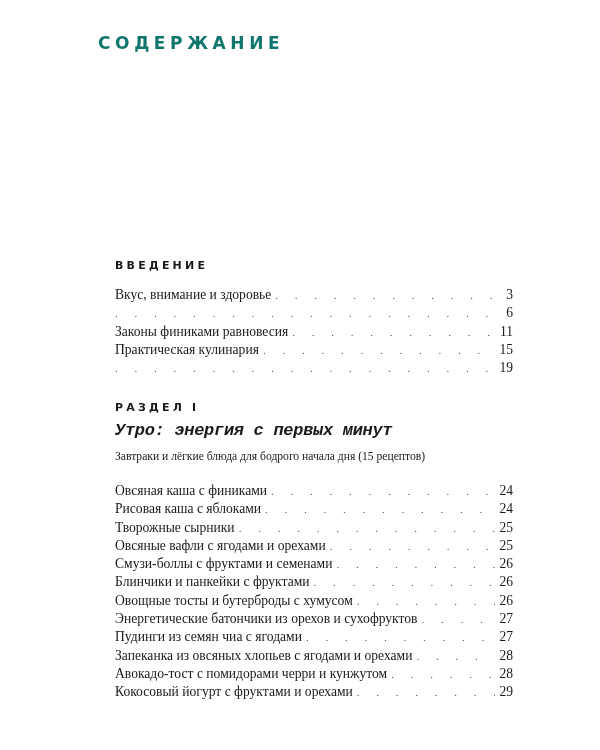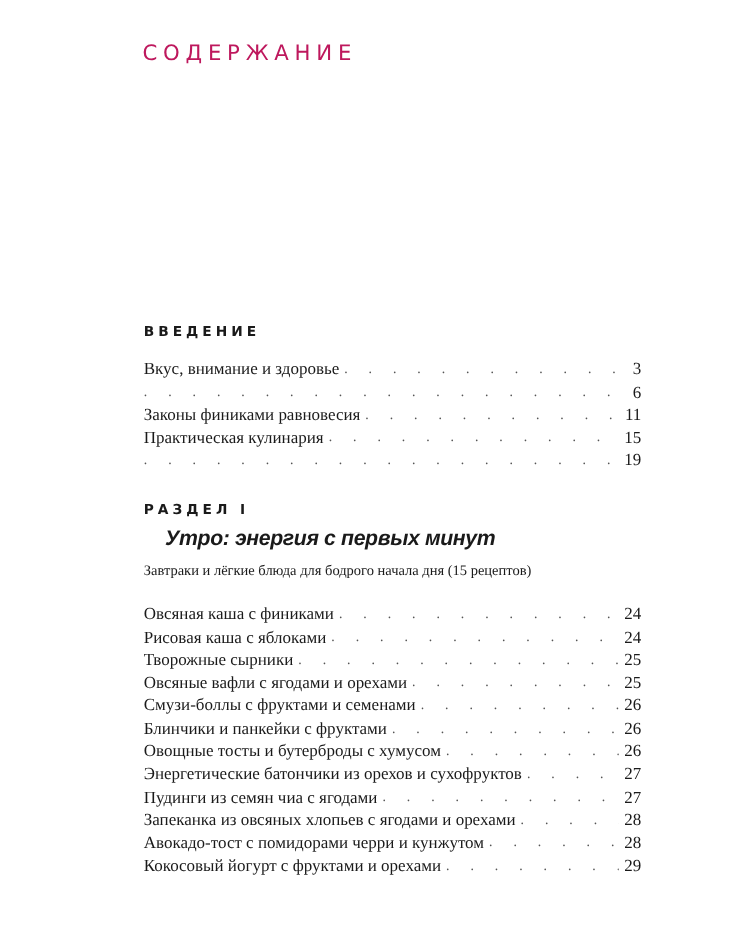--- a/index.html
+++ b/index.html
@@ -1,27 +1,27 @@
 <!DOCTYPE html>
 <html><head>
 <meta charset="utf-8">
 <style>
   html,body{margin:0;padding:0;background:#fff;}
   body{width:600px;height:750px;position:relative;overflow:hidden;color:#1a1a1a;
        font-family:"Liberation Serif","DejaVu Serif",serif;}
-  .title{position:absolute;left:114px;top:33px;font-family:"DejaVu Sans","Liberation Sans",sans-serif;
-         font-size:17px;letter-spacing:4.6px;font-weight:400;color:#be185d;}
+  .title{position:absolute;left:98px;top:33px;font-family:"DejaVu Sans","Liberation Sans",sans-serif;
+         font-size:17px;letter-spacing:4.6px;font-weight:700;color:#0f766e;}
   .section-label{position:absolute;left:115px;font-family:"DejaVu Sans","Liberation Sans",sans-serif;
          font-size:11px;font-weight:bold;letter-spacing:3.2px;color:#1a1a1a;}
   .toc{position:absolute;left:115px;width:398px;}
-  .row{display:flex;align-items:flex-end;height:18.3px;font-size:13.6px;line-height:18px;white-space:nowrap;}
+  .row{display:flex;align-items:flex-start;height:18.3px;font-size:13.6px;line-height:18px;white-space:nowrap;}
   .row .label{flex:0 0 auto;padding-right:4px;}
   .row .dots{flex:1 1 auto;overflow:hidden;color:#555;font-size:11px;letter-spacing:7px;text-align:right;padding-right:22px;}
   .row .page{flex:0 0 auto;text-align:right;min-width:18px;}
-  .chapter-title{position:absolute;left:132px;top:421px;font-family:Liberation Sans, sans-serif;
+  .chapter-title{position:absolute;left:115px;top:421px;font-family:Liberation Mono, monospace;
          font-style:italic;font-weight:bold;font-size:17px;letter-spacing:-0.3px;color:#1a1a1a;}
   .chapter-sub{position:absolute;left:115px;top:450px;font-size:11.6px;color:#1a1a1a;}
 </style>
 </head>
 <body>
 
 <div class="title">СОДЕРЖАНИЕ</div>
 
 <div class="section-label" style="top:259px;">ВВЕДЕНИЕ</div>
 

